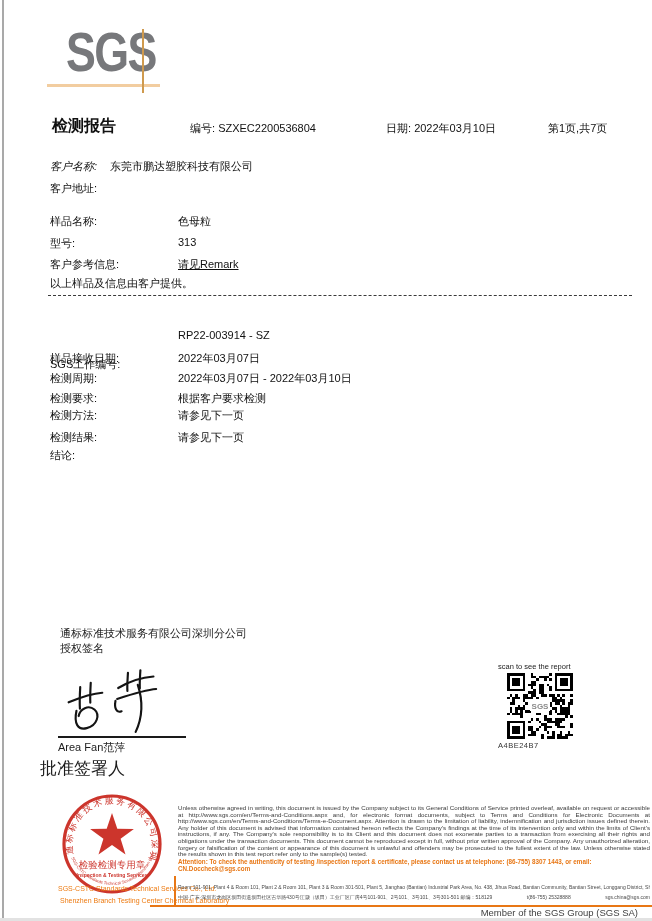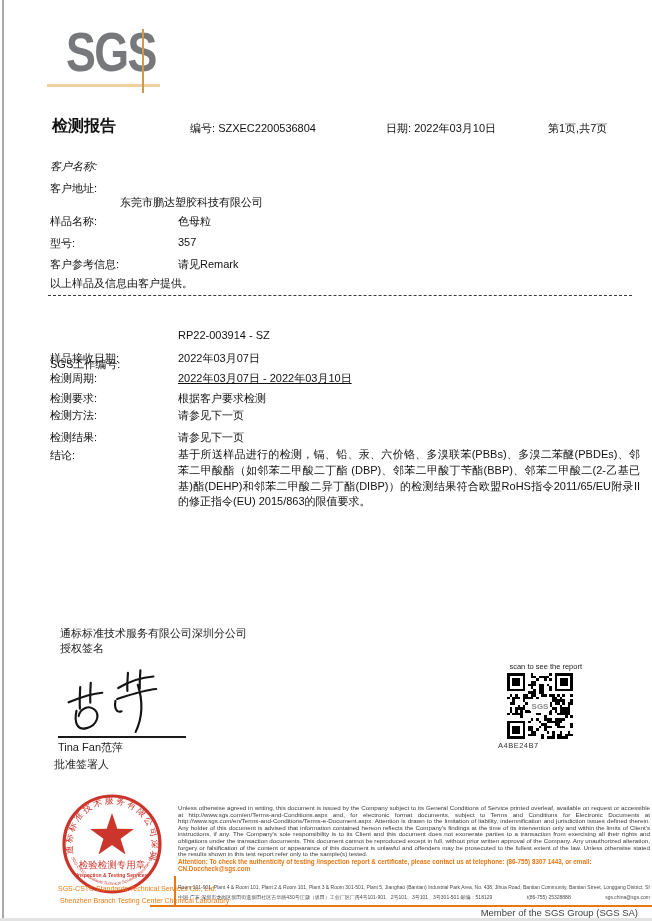--- a/index.html
+++ b/index.html
@@ -16,37 +16,37 @@
     color:#77787b;letter-spacing:-2px;transform:scaleX(.8);transform-origin:left top;line-height:1;}
   .logo-hline{position:absolute;left:47px;top:84px;width:113px;height:3px;background:#f2cda0;}
   .logo-vline{position:absolute;left:142px;top:29px;width:2px;height:64px;background:#cf9a4e;}
 
   
   .title{position:absolute;left:52px;top:116px;font-size:16px;font-weight:bold;color:#111;}
   .hmeta{position:absolute;top:121px;font-size:11px;color:#111;}
 
   .lbl{position:absolute;left:50px;font-size:11px;color:#111;white-space:nowrap;}
   .val{position:absolute;font-size:11px;color:#111;white-space:nowrap;}
-  .v1{left:120px;margin-top:36px;} .v2{left:178px;}
+  .v1{left:110px;} .v2{left:178px;}
 
   .dashline{position:absolute;left:48px;top:295px;width:584px;border-top:1.5px dashed #3a3a3a;}
 
   .conclusion{position:absolute;left:178px;top:447px;width:462px;font-size:11px;
     line-height:15.8px;color:#111;text-align:justify;}
 
   
   .sig-company{position:absolute;left:60px;top:626px;font-size:11px;}
   .sig-auth{position:absolute;left:60px;top:641px;font-size:11px;}
   .sig-svg{position:absolute;left:56px;top:668px;width:132px;height:72px;transform:rotate(-4deg);}
   .sig-line{position:absolute;left:58px;top:736px;width:128px;height:2px;background:#1a1a1a;}
   .sig-name{position:absolute;left:58px;top:740px;font-size:11px;}
-  .sig-title{position:absolute;left:54px;top:757px;font-size:11px;}
-
-  
-  .qr-caption{position:absolute;left:498px;top:662px;width:84px;text-align:right;font-size:7.5px;color:#222;}
+  .sig-title{position:absolute;left:40px;top:757px;font-size:17px;}
+
+  
+  .qr-caption{position:absolute;left:498px;top:662px;width:84px;text-align:left;font-size:7.5px;color:#222;}
   .qr-box{position:absolute;left:507px;top:673px;width:66px;height:66px;background:#fff;}
   .qr-center{position:absolute;left:507px;top:673px;width:66px;height:66px;display:flex;
     align-items:center;justify-content:center;pointer-events:none;}
   .qr-center span{background:#fff;padding:0 2px;font-size:8px;font-weight:bold;color:#8a8a8a;letter-spacing:0;}
   .qr-label{position:absolute;left:498px;top:741px;width:84px;text-align:left;font-size:7.5px;color:#333;letter-spacing:.5px;}
 
   
   .stamp{position:absolute;left:52px;top:784px;width:120px;height:120px;opacity:.92;}
   .stamp-co1{position:absolute;left:58px;top:885px;font-size:7px;color:#ed7b12;white-space:nowrap;}
   .stamp-co2{position:absolute;left:60px;top:897px;font-size:7px;color:#ed7b12;white-space:nowrap;}
@@ -88,69 +88,68 @@
 
   <div class="lbl" style="top:159px;font-style:italic;">客户名称:</div>
   <div class="val v1" style="top:159px;">东莞市鹏达塑胶科技有限公司</div>
 
   <div class="lbl" style="top:181px;">客户地址:</div>
 
   <div class="lbl" style="top:214px;">样品名称:</div>
   <div class="val v2" style="top:214px;text-align:center;">色母粒</div>
 
   <div class="lbl" style="top:236px;">型号:</div>
-  <div class="val v2" style="top:236px;">357</div>
+  <div class="val v2" style="top:236px;">313</div>
 
   <div class="lbl" style="top:257px;">客户参考信息:</div>
-  <div class="val v2" style="top:257px;">请见Remark</div>
+  <div class="val v2" style="top:257px;text-decoration:underline;">请见Remark</div>
 
   <div class="lbl" style="top:276px;">以上样品及信息由客户提供。</div>
 
   <div class="dashline"></div>
 
   <div class="lbl" style="top:329px;margin-top:28px;">SGS工作编号:</div>
   <div class="val v2" style="top:329px;">RP22-003914 - SZ</div>
 
   <div class="lbl" style="top:351px;">样品接收日期:</div>
   <div class="val v2" style="top:351px;">2022年03月07日</div>
 
   <div class="lbl" style="top:371px;text-align:center;">检测周期:</div>
-  <div class="val v2" style="top:371px;text-decoration:underline;">2022年03月07日 - 2022年03月10日</div>
+  <div class="val v2" style="top:371px;">2022年03月07日 - 2022年03月10日</div>
 
   <div class="lbl" style="top:391px;">检测要求:</div>
   <div class="val v2" style="top:391px;">根据客户要求检测</div>
 
   <div class="lbl" style="top:408px;">检测方法:</div>
   <div class="val v2" style="top:408px;">请参见下一页</div>
 
   <div class="lbl" style="top:430px;">检测结果:</div>
   <div class="val v2" style="top:430px;">请参见下一页</div>
 
   <div class="lbl" style="top:448px;">结论:</div>
-  <div class="conclusion">基于所送样品进行的检测，镉、铅、汞、六价铬、多溴联苯(PBBs)、多溴二苯醚(PBDEs)、邻苯二甲酸酯（如邻苯二甲酸二丁酯 (DBP)、邻苯二甲酸丁苄酯(BBP)、邻苯二甲酸二(2-乙基已基)酯(DEHP)和邻苯二甲酸二异丁酯(DIBP)）的检测结果符合欧盟RoHS指令2011/65/EU附录II的修正指令(EU) 2015/863的限值要求。</div>
 
   <div class="sig-company">通标标准技术服务有限公司深圳分公司</div>
   <div class="sig-auth">授权签名</div>
 
   <svg class="sig-svg" viewBox="0 0 130 80">
     <g fill="none" stroke="#141414" stroke-width="2.4" stroke-linecap="round">
       <path d="M6,34 C18,30 34,26 44,26"></path>
       <path d="M20,18 C19,26 18,34 18,42"></path>
       <path d="M32,14 C31,22 30,30 30,36"></path>
       <path d="M14,44 C10,58 14,66 24,64 C36,62 40,50 34,44 C28,38 18,42 16,50"></path>
       <path d="M62,22 C74,16 90,12 102,12"></path>
       <path d="M74,6 C73,14 72,20 72,26"></path>
       <path d="M88,4 C87,12 86,18 86,24"></path>
       <path d="M58,36 C56,44 58,50 64,48"></path>
       <path d="M60,34 C76,30 92,26 104,26"></path>
       <path d="M84,20 C88,36 88,54 78,72"></path>
     </g>
   </svg>
   <div class="sig-line"></div>
-  <div class="sig-name">Tina Fan范萍</div>
+  <div class="sig-name">Area Fan范萍</div>
   <div class="sig-title">批准签署人</div>
 
   <div class="qr-caption">scan to see the report</div>
   <div class="qr-box" id="qr"><svg viewBox="0 0 25 25" width="100%" height="100%" shape-rendering="crispEdges" fill="#000">
         <rect x="9" y="0" width="1" height="1"></rect>
         <rect x="16" y="0" width="1" height="1"></rect>
         <rect x="9" y="1" width="1" height="1"></rect>
         <rect x="10" y="1" width="1" height="1"></rect>
         <rect x="12" y="1" width="1" height="1"></rect>
         <rect x="13" y="1" width="1" height="1"></rect>

